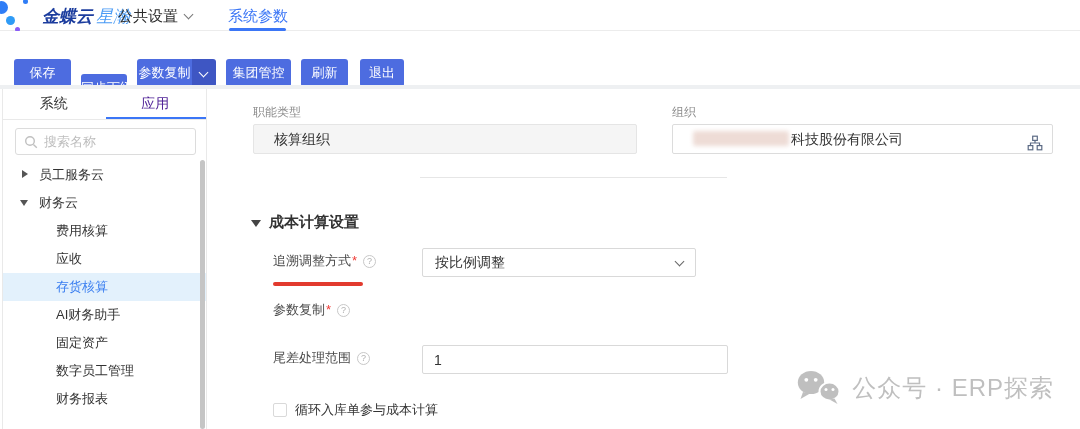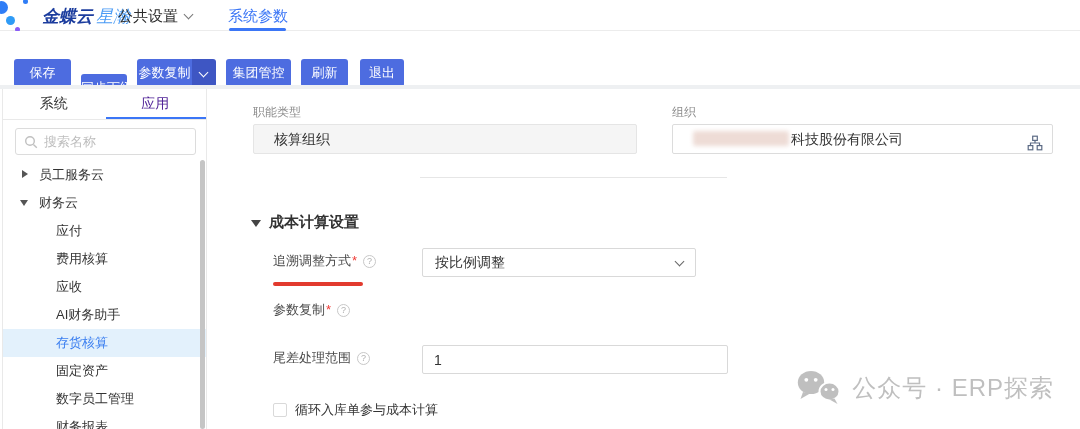--- a/index.html
+++ b/index.html
@@ -140,33 +140,30 @@
     <div class="tree">
       <div class="titem">
           <span class="arrow-right"></span>
           <span class="lbl1">员工服务云</span>
         </div>
       <div class="titem">
           <span class="arrow-down"></span>
           <span class="lbl1">财务云</span>
         </div>
       <div class="titem">
-          <span class="lbl2">应付</span>
-        </div>
-      <div class="titem">
           <span class="lbl2">费用核算</span>
         </div>
       <div class="titem">
           <span class="lbl2">应收</span>
-        </div>
-      <div class="titem">
-          <span class="lbl2">AI财务助手</span>
         </div>
       <div class="titem selected">
           <span class="lbl2">存货核算</span>
+        </div>
+      <div class="titem">
+          <span class="lbl2">AI财务助手</span>
         </div>
       <div class="titem">
           <span class="lbl2">固定资产</span>
         </div>
       <div class="titem">
           <span class="lbl2">数字员工管理</span>
         </div>
       <div class="titem">
           <span class="lbl2">财务报表</span>
         </div>

